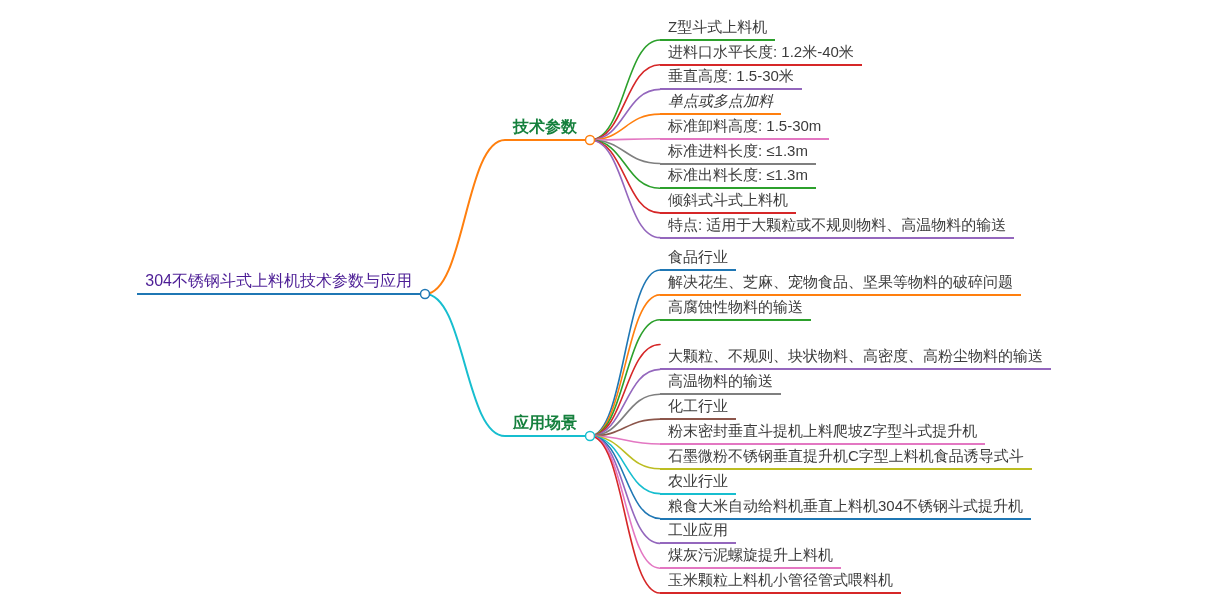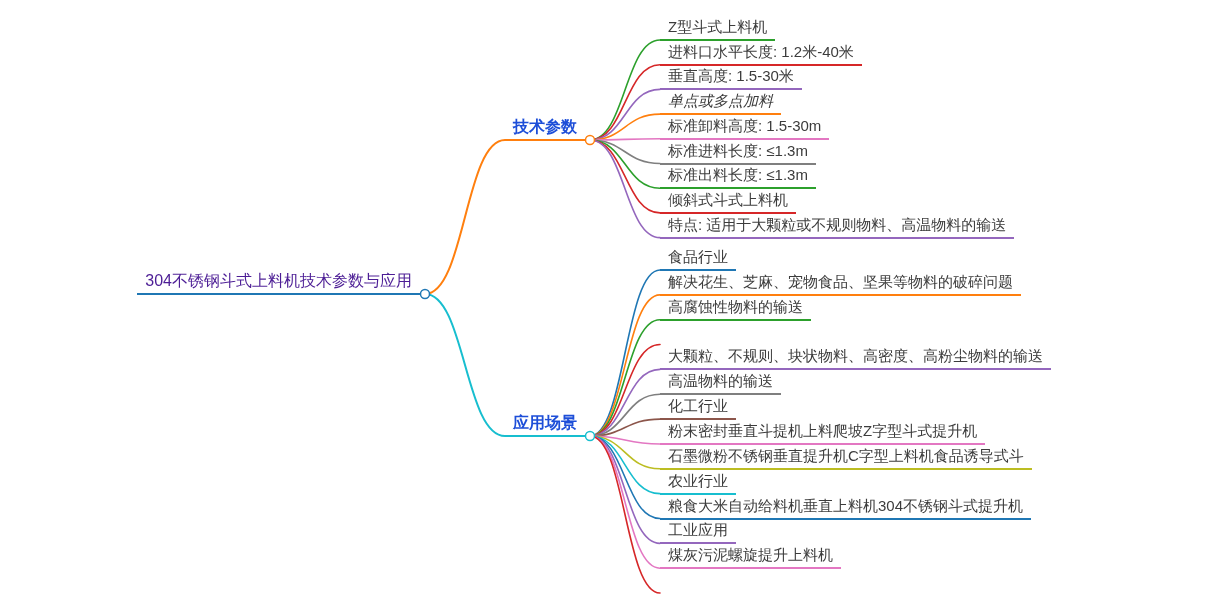--- a/index.html
+++ b/index.html
@@ -7,21 +7,21 @@
     position:relative;width:1212px;height:606px;background:#ffffff;overflow:hidden;
     font-family:"Liberation Sans",sans-serif;
   }
   #links{position:absolute;left:0;top:0;width:1212px;height:606px;}
   .node{
     position:absolute;white-space:nowrap;box-sizing:border-box;
     padding:2px 8px 3px 8px;border-bottom:2px solid #000;
     color:#3c3c3c;font-size:15px;line-height:18px;cursor:pointer;
   }
   .node.root{font-size:16px;color:#4c1d95;}
-  .node.branch{font-size:16px;font-weight:bold;color:#1d4ed8;}
+  .node.branch{font-size:16px;font-weight:bold;color:#15803d;}
 </style>
 </head>
 <body>
 
 <div id="stage">
   <svg id="links" xmlns="http://www.w3.org/2000/svg">
       <path d="M 425 294 C 465 294, 465 140, 505 140" stroke="#ff7f0e" stroke-width="2" fill="none" stroke-linecap="round"></path>
       <path d="M 590 140 C 625 140, 625 40, 660 40" stroke="#2ca02c" stroke-width="1.6" fill="none" stroke-linecap="round"></path>
       <path d="M 590 140 C 625 140, 625 64.6875, 660 64.6875" stroke="#d62728" stroke-width="1.6" fill="none" stroke-linecap="round"></path>
       <path d="M 590 140 C 625 140, 625 89.390625, 660 89.390625" stroke="#9467bd" stroke-width="1.6" fill="none" stroke-linecap="round"></path>
@@ -70,13 +70,14 @@
     <div class="node child" style="left: 660px; top: 295.7px; border-bottom-color: rgb(44, 160, 44);">高腐蚀性物料的输送</div>
     <div class="node child" style="left: 660px; top: 345.4px; border-bottom-color: rgb(148, 103, 189);">大颗粒、不规则、块状物料、高密度、高粉尘物料的输送</div>
     <div class="node child" style="left: 660px; top: 370.25px; border-bottom-color: rgb(127, 127, 127);">高温物料的输送</div>
     <div class="node child" style="left: 660px; top: 395.1px; border-bottom-color: rgb(140, 86, 75);">化工行业</div>
     <div class="node child" style="left: 660px; top: 419.95px; border-bottom-color: rgb(227, 119, 194);">粉末密封垂直斗提机上料爬坡Z字型斗式提升机</div>
     <div class="node child" style="left: 660px; top: 444.8px; border-bottom-color: rgb(188, 189, 34);">石墨微粉不锈钢垂直提升机C字型上料机食品诱导式斗</div>
     <div class="node child" style="left: 660px; top: 469.65px; border-bottom-color: rgb(23, 190, 207);">农业行业</div>
     <div class="node child" style="left: 660px; top: 494.5px; border-bottom-color: rgb(31, 119, 180);">粮食大米自动给料机垂直上料机304不锈钢斗式提升机</div>
     <div class="node child" style="left: 660px; top: 519.35px; border-bottom-color: rgb(148, 103, 189);">工业应用</div>
     <div class="node child" style="left: 660px; top: 544.2px; border-bottom-color: rgb(227, 119, 194);">煤灰污泥螺旋提升上料机</div>
+    <div class="node child" style="left: 660px; top: 569.05px; border-bottom-color: rgb(214, 39, 40);">玉米颗粒上料机小管径管式喂料机</div>
   </div>
 
 </body></html>

